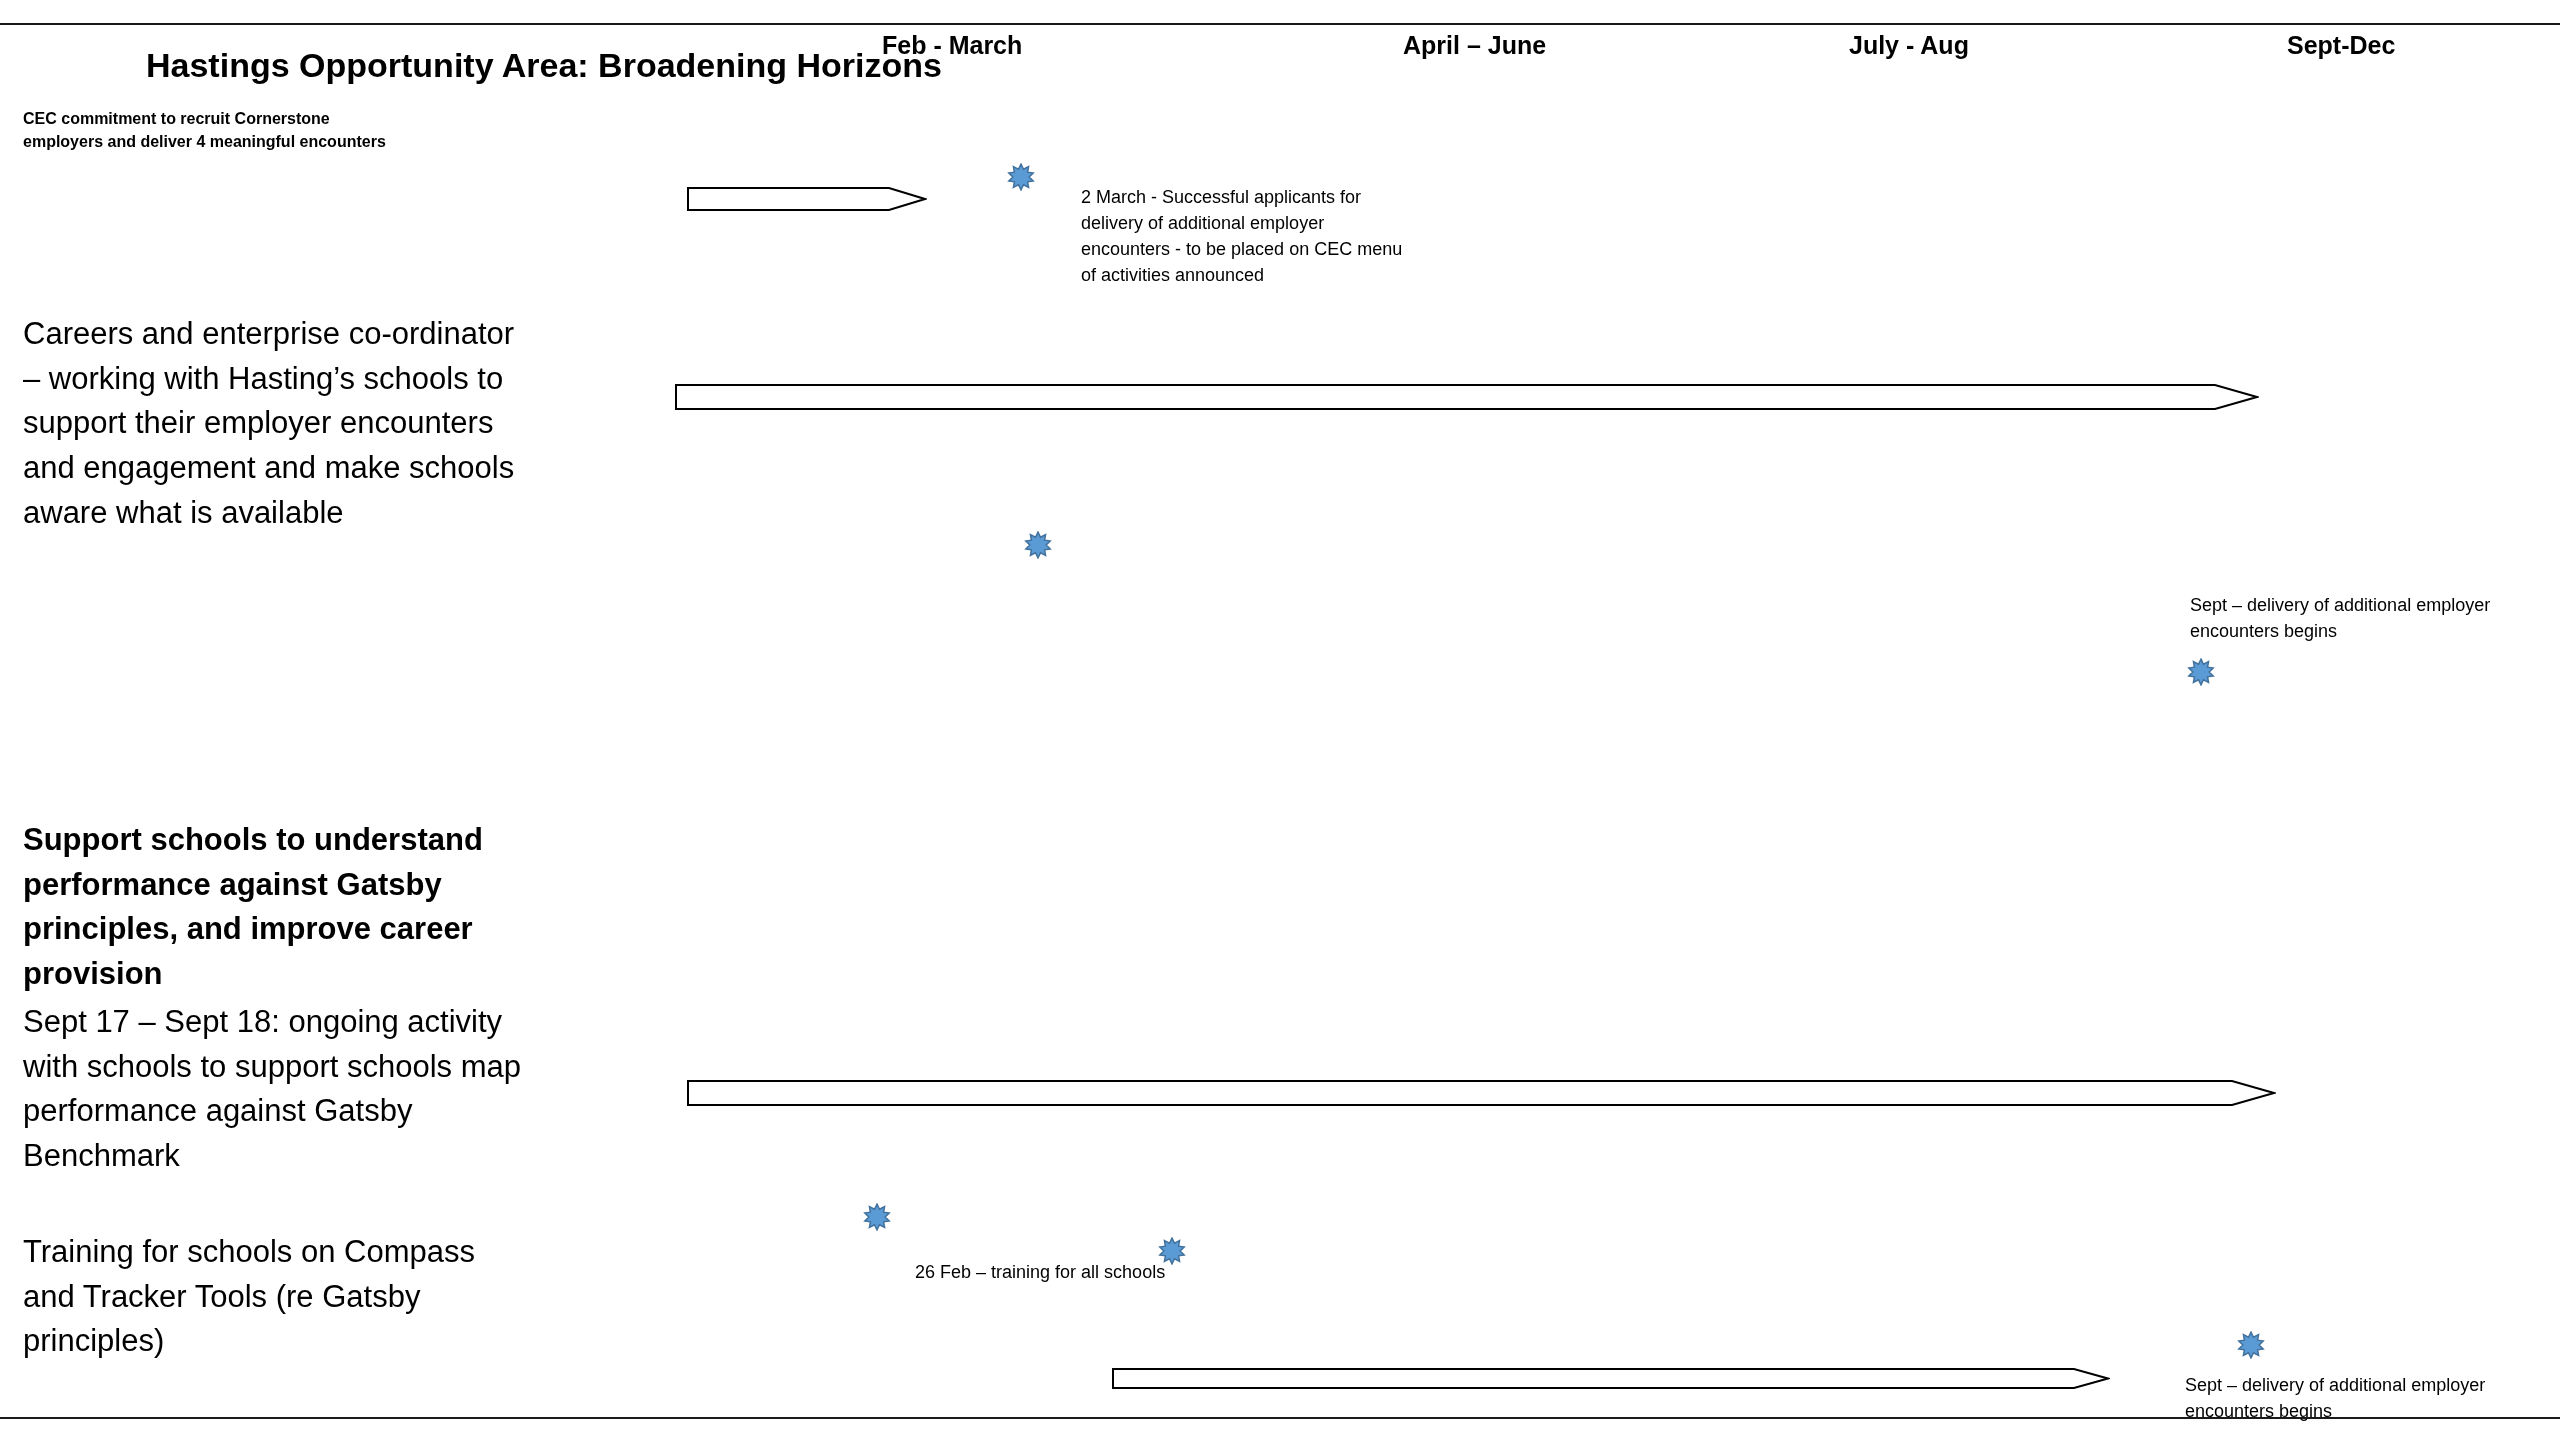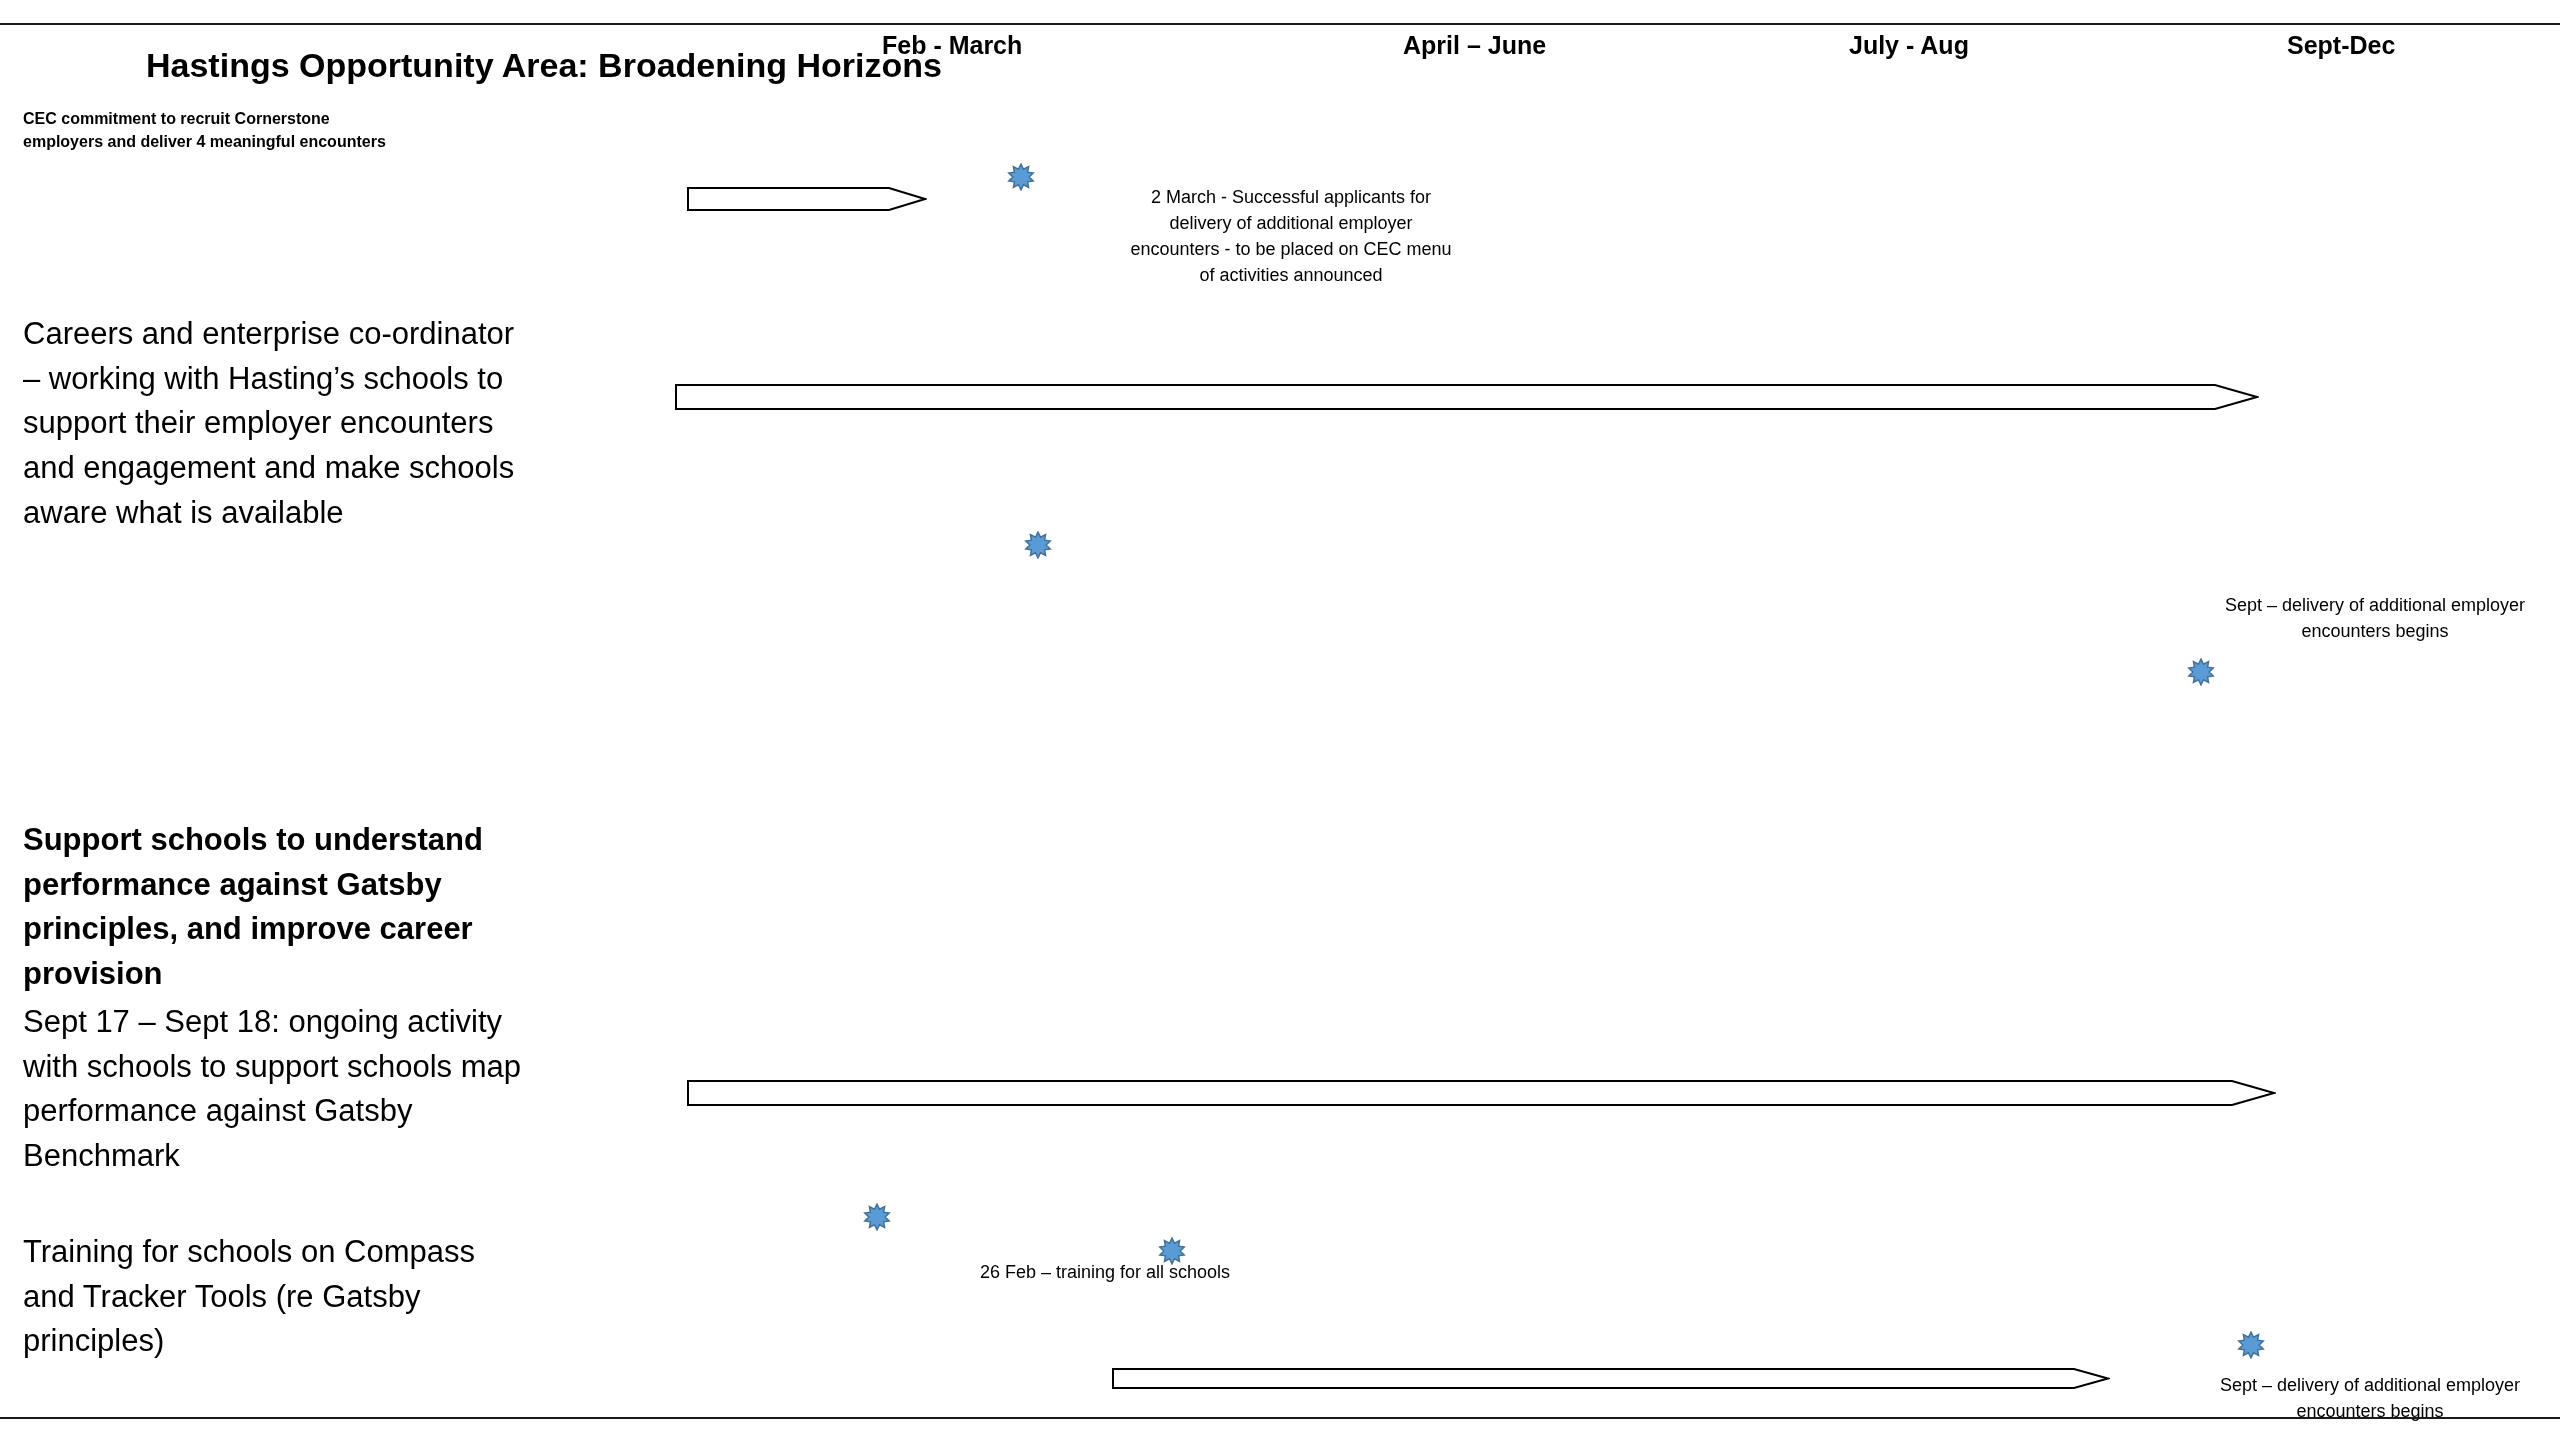--- a/index.html
+++ b/index.html
@@ -56,21 +56,20 @@
     position: absolute;
     fill: var(--milestone-fill, #5b9bd5);
     stroke: var(--milestone-stroke, #41719c);
     stroke-width: 1.3;
   }
   .note {
     position: absolute;
     font-size: 18px;
     line-height: 1.45;
     white-space: pre-line;
-    text-align: center;
   }
 </style>
 </head>
 <body>
 
 <svg width="0" height="0" style="position:absolute" aria-hidden="true">
   <defs>
     <symbol id="star10" viewBox="0 0 24 24">
       <polygon points="12,1 14.16,5.34 18.47,3.1 17.66,7.89 22.46,8.6 19,12 22.46,15.4 17.66,16.11 18.47,20.9 14.16,18.66 12,23 9.84,18.66 5.53,20.9 6.34,16.11 1.54,15.4 5,12 1.54,8.6 6.34,7.89 5.53,3.1 9.84,5.34"></polygon>
     </symbol>

